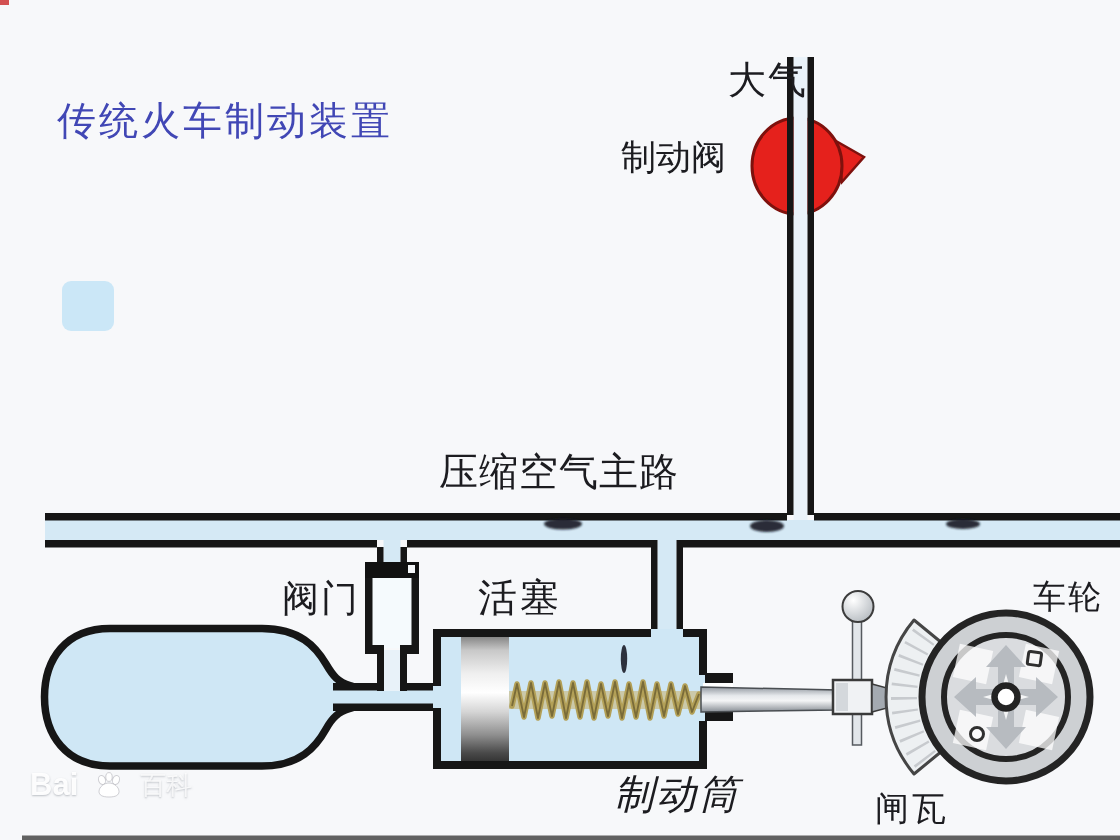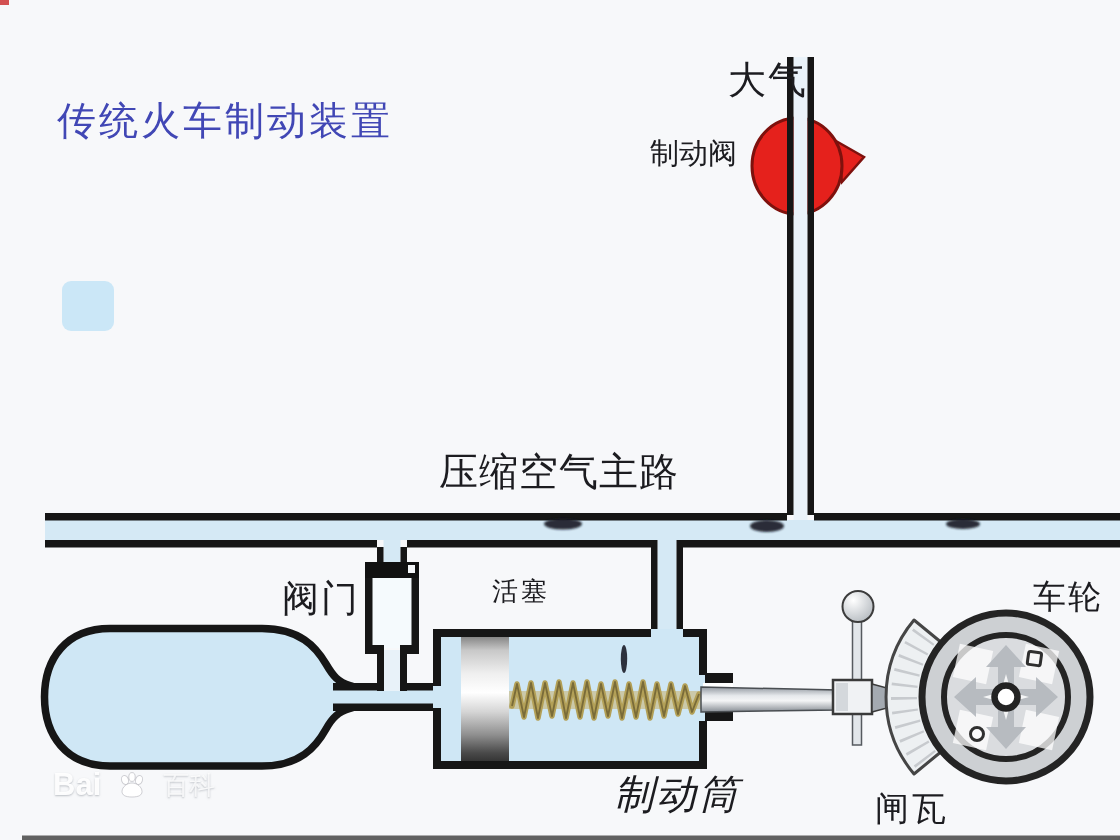--- a/index.html
+++ b/index.html
@@ -9,29 +9,29 @@
     background:#f7f8fa;
     overflow:hidden;
     font-family:"Liberation Sans","DejaVu Sans",sans-serif;
   }
   .canvas svg.diagram{position:absolute;left:0;top:0;}
   .lbl{position:absolute;white-space:nowrap;color:#1c1c20;line-height:1;}
   .title{left:57px;top:101px;font-size:39px;letter-spacing:3px;color:#4147b5;font-weight:500;}
   .legend-swatch{position:absolute;left:62px;top:281px;width:52px;height:50px;background:#cbe7f7;border-radius:9px;}
   .legend-text{left:123px;top:287px;font-size:37px;letter-spacing:5px;color:#b5495b;font-weight:500;}
   .atmosphere{left:696px;top:61px;font-size:38px;letter-spacing:2px;margin-left:32px;}
-  .brake-valve-lbl{left:650px;top:139px;font-size:29px;}
+  .brake-valve-lbl{left:621px;top:139px;font-size:35px;}
   .main-line-lbl{left:439px;top:452px;font-size:39px;letter-spacing:1px;}
   .valve-lbl{left:282px;top:580px;font-size:37px;letter-spacing:2px;}
-  .piston-lbl{left:492px;top:578px;font-size:26px;letter-spacing:3px;}
+  .piston-lbl{left:478px;top:578px;font-size:39px;letter-spacing:3px;}
   .wheel-lbl{left:1033px;top:564px;font-size:33px;letter-spacing:2px;margin-top:16px;}
   .tank-lbl{left:142px;top:771px;font-size:41px;letter-spacing:2px;}
   .cylinder-lbl{left:614px;top:774px;font-size:40px;letter-spacing:2px;font-style:italic;}
   .shoe-lbl{left:875px;top:791px;font-size:34px;letter-spacing:3px;}
-  .wm-left{position:absolute;left:53px;top:769px;display:flex;align-items:center;gap:16px;
+  .wm-left{position:absolute;left:30px;top:769px;display:flex;align-items:center;gap:16px;
     color:rgba(255,255,255,0.95);text-shadow:0 1px 2px rgba(140,145,155,0.55);text-align:right;}
   .wm-left .wm-a{font-size:31px;font-weight:bold;line-height:1;}
   .wm-left .wm-b{font-size:26px;line-height:1;color:rgba(255,255,255,0.8);}
   .wm-right{position:absolute;left:903px;top:766px;font-size:27px;letter-spacing:1px;
     color:rgba(150,156,165,0.6);line-height:1;}
 </style>
 </head>
 <body>
 
 <div class="canvas">

